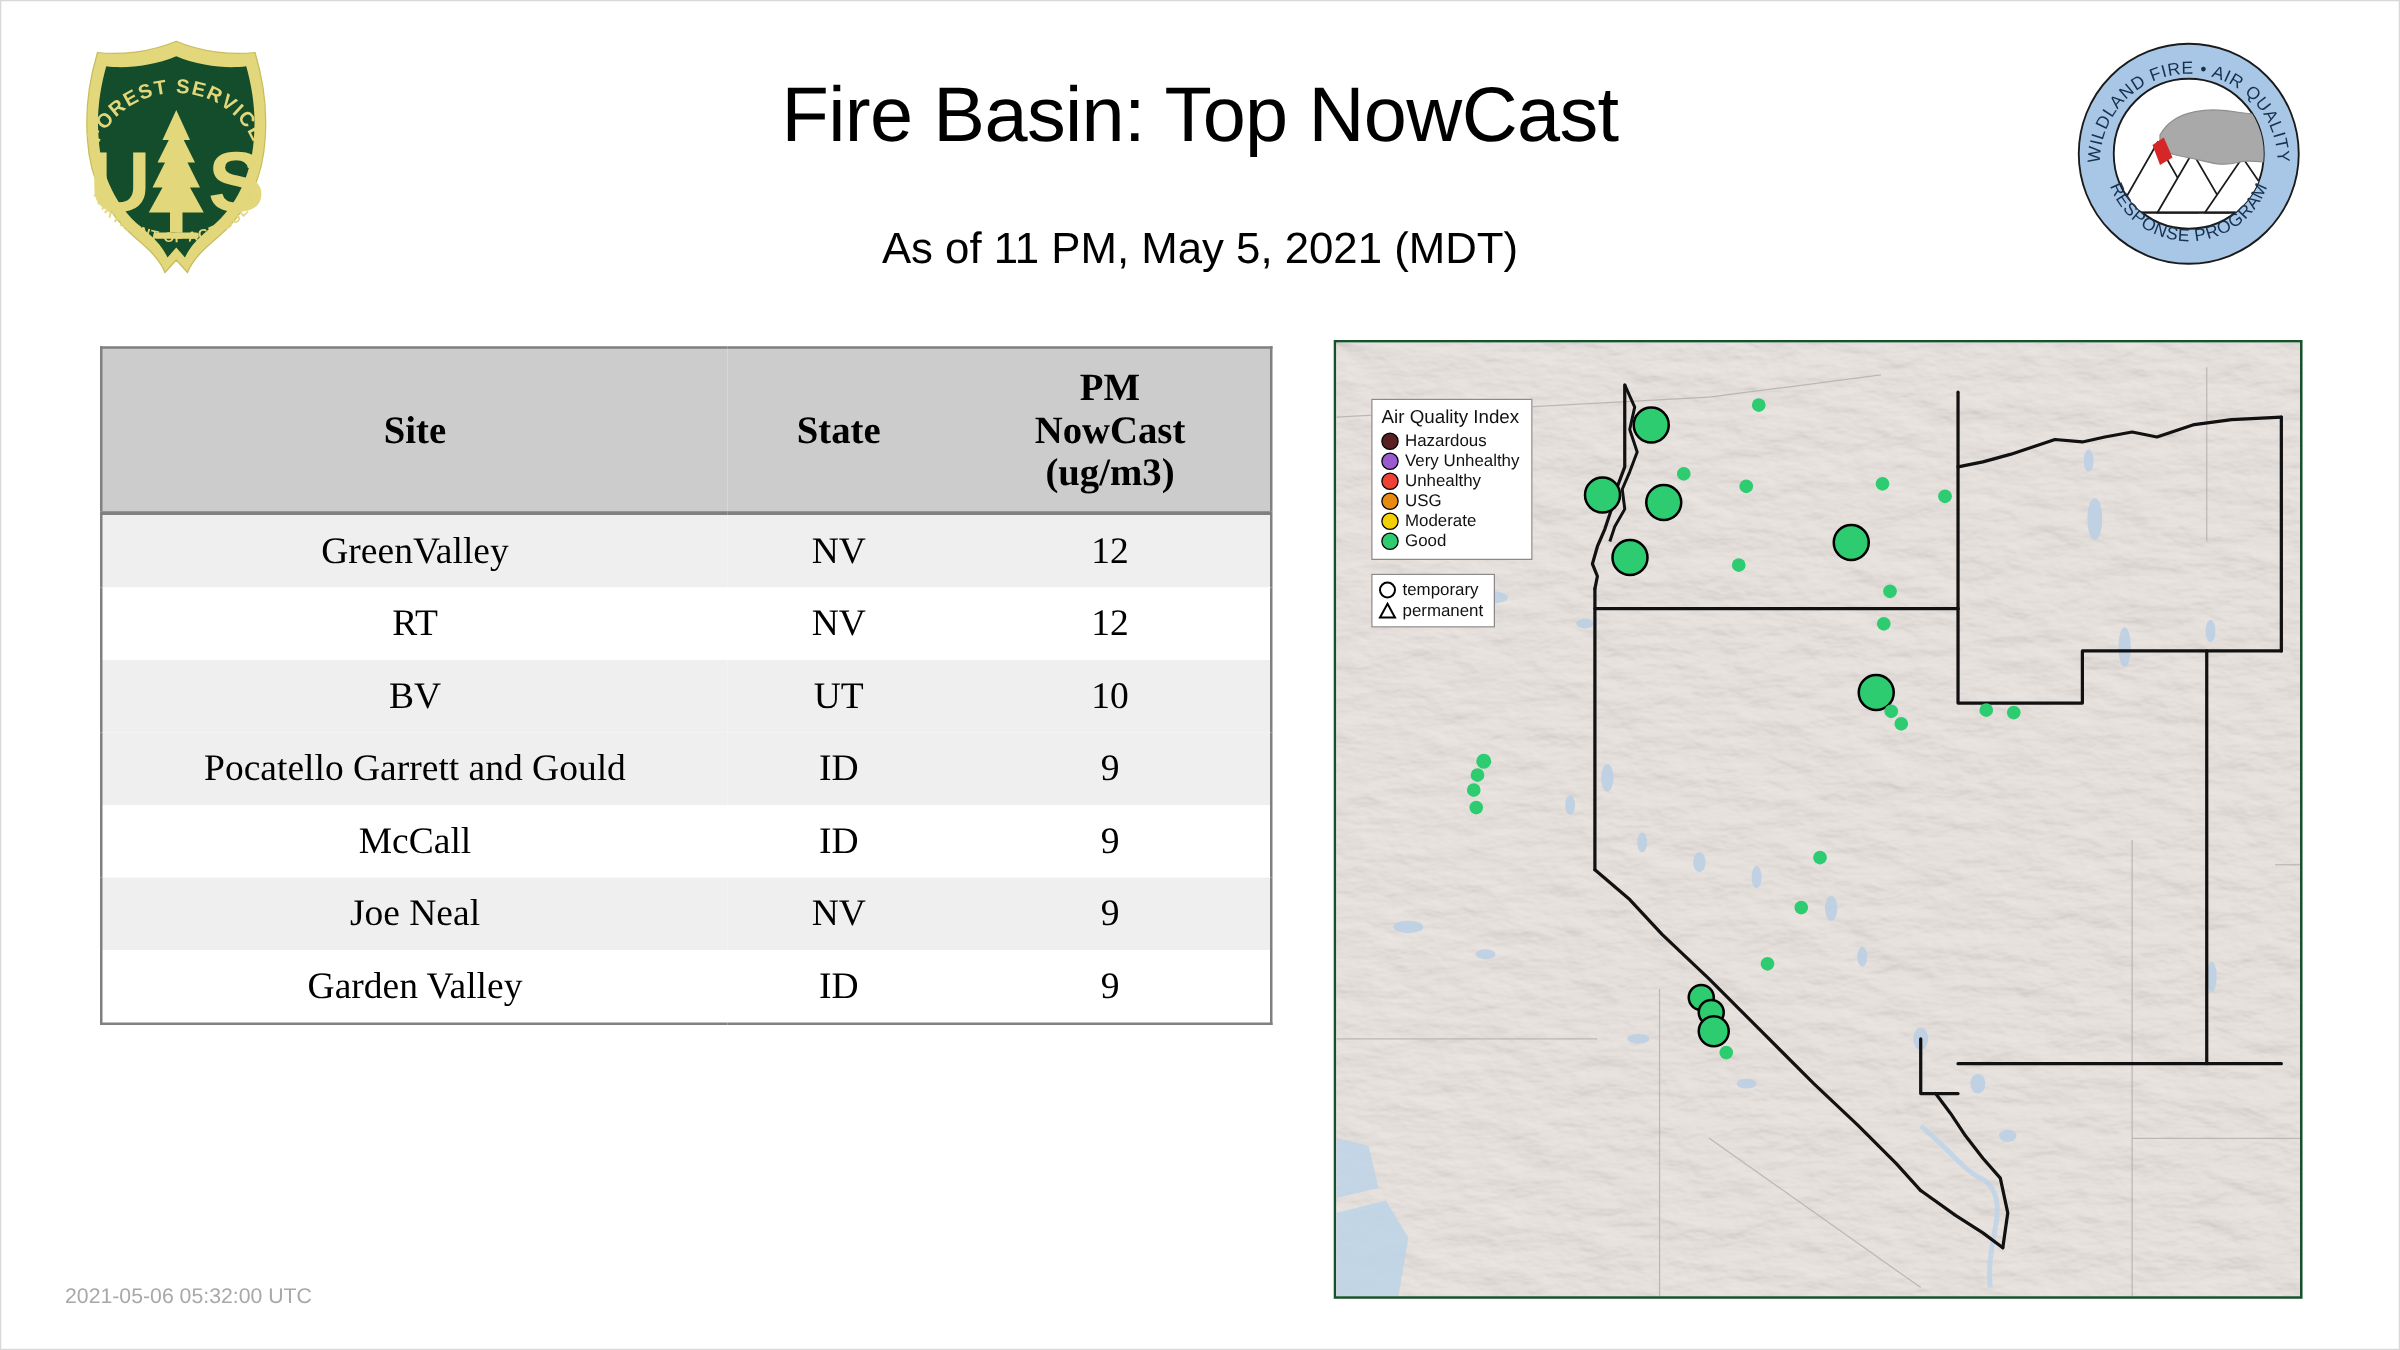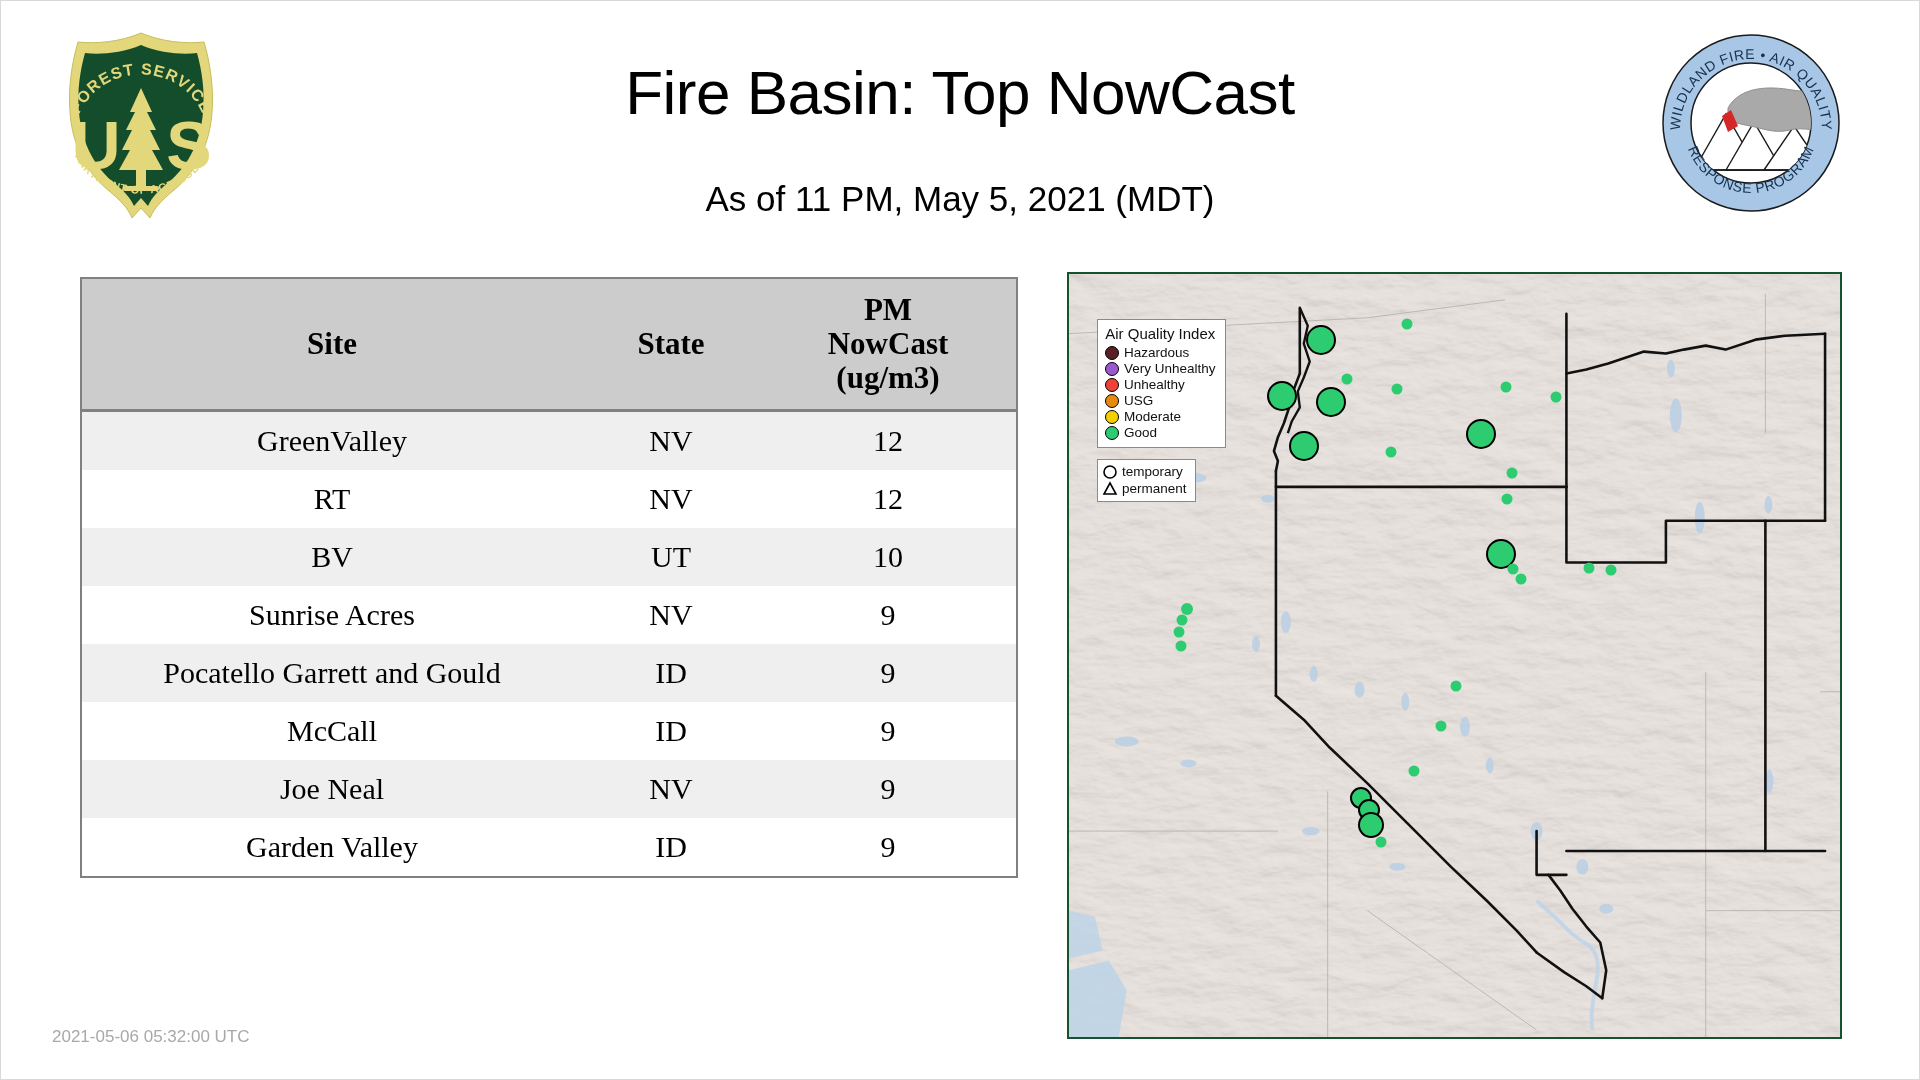--- a/index.html
+++ b/index.html
@@ -288,25 +288,20 @@
         </tr>
         <tr class="even">
           <td>RT</td>
           <td>NV</td>
           <td>12</td>
         </tr>
         <tr class="odd">
           <td>BV</td>
           <td>UT</td>
           <td>10</td>
-        </tr>
-        <tr class="even">
-          <td>Sunrise Acres</td>
-          <td>NV</td>
-          <td>9</td>
         </tr>
         <tr class="odd">
           <td>Pocatello Garrett and Gould</td>
           <td>ID</td>
           <td>9</td>
         </tr>
         <tr class="even">
           <td>McCall</td>
           <td>ID</td>
           <td>9</td>

